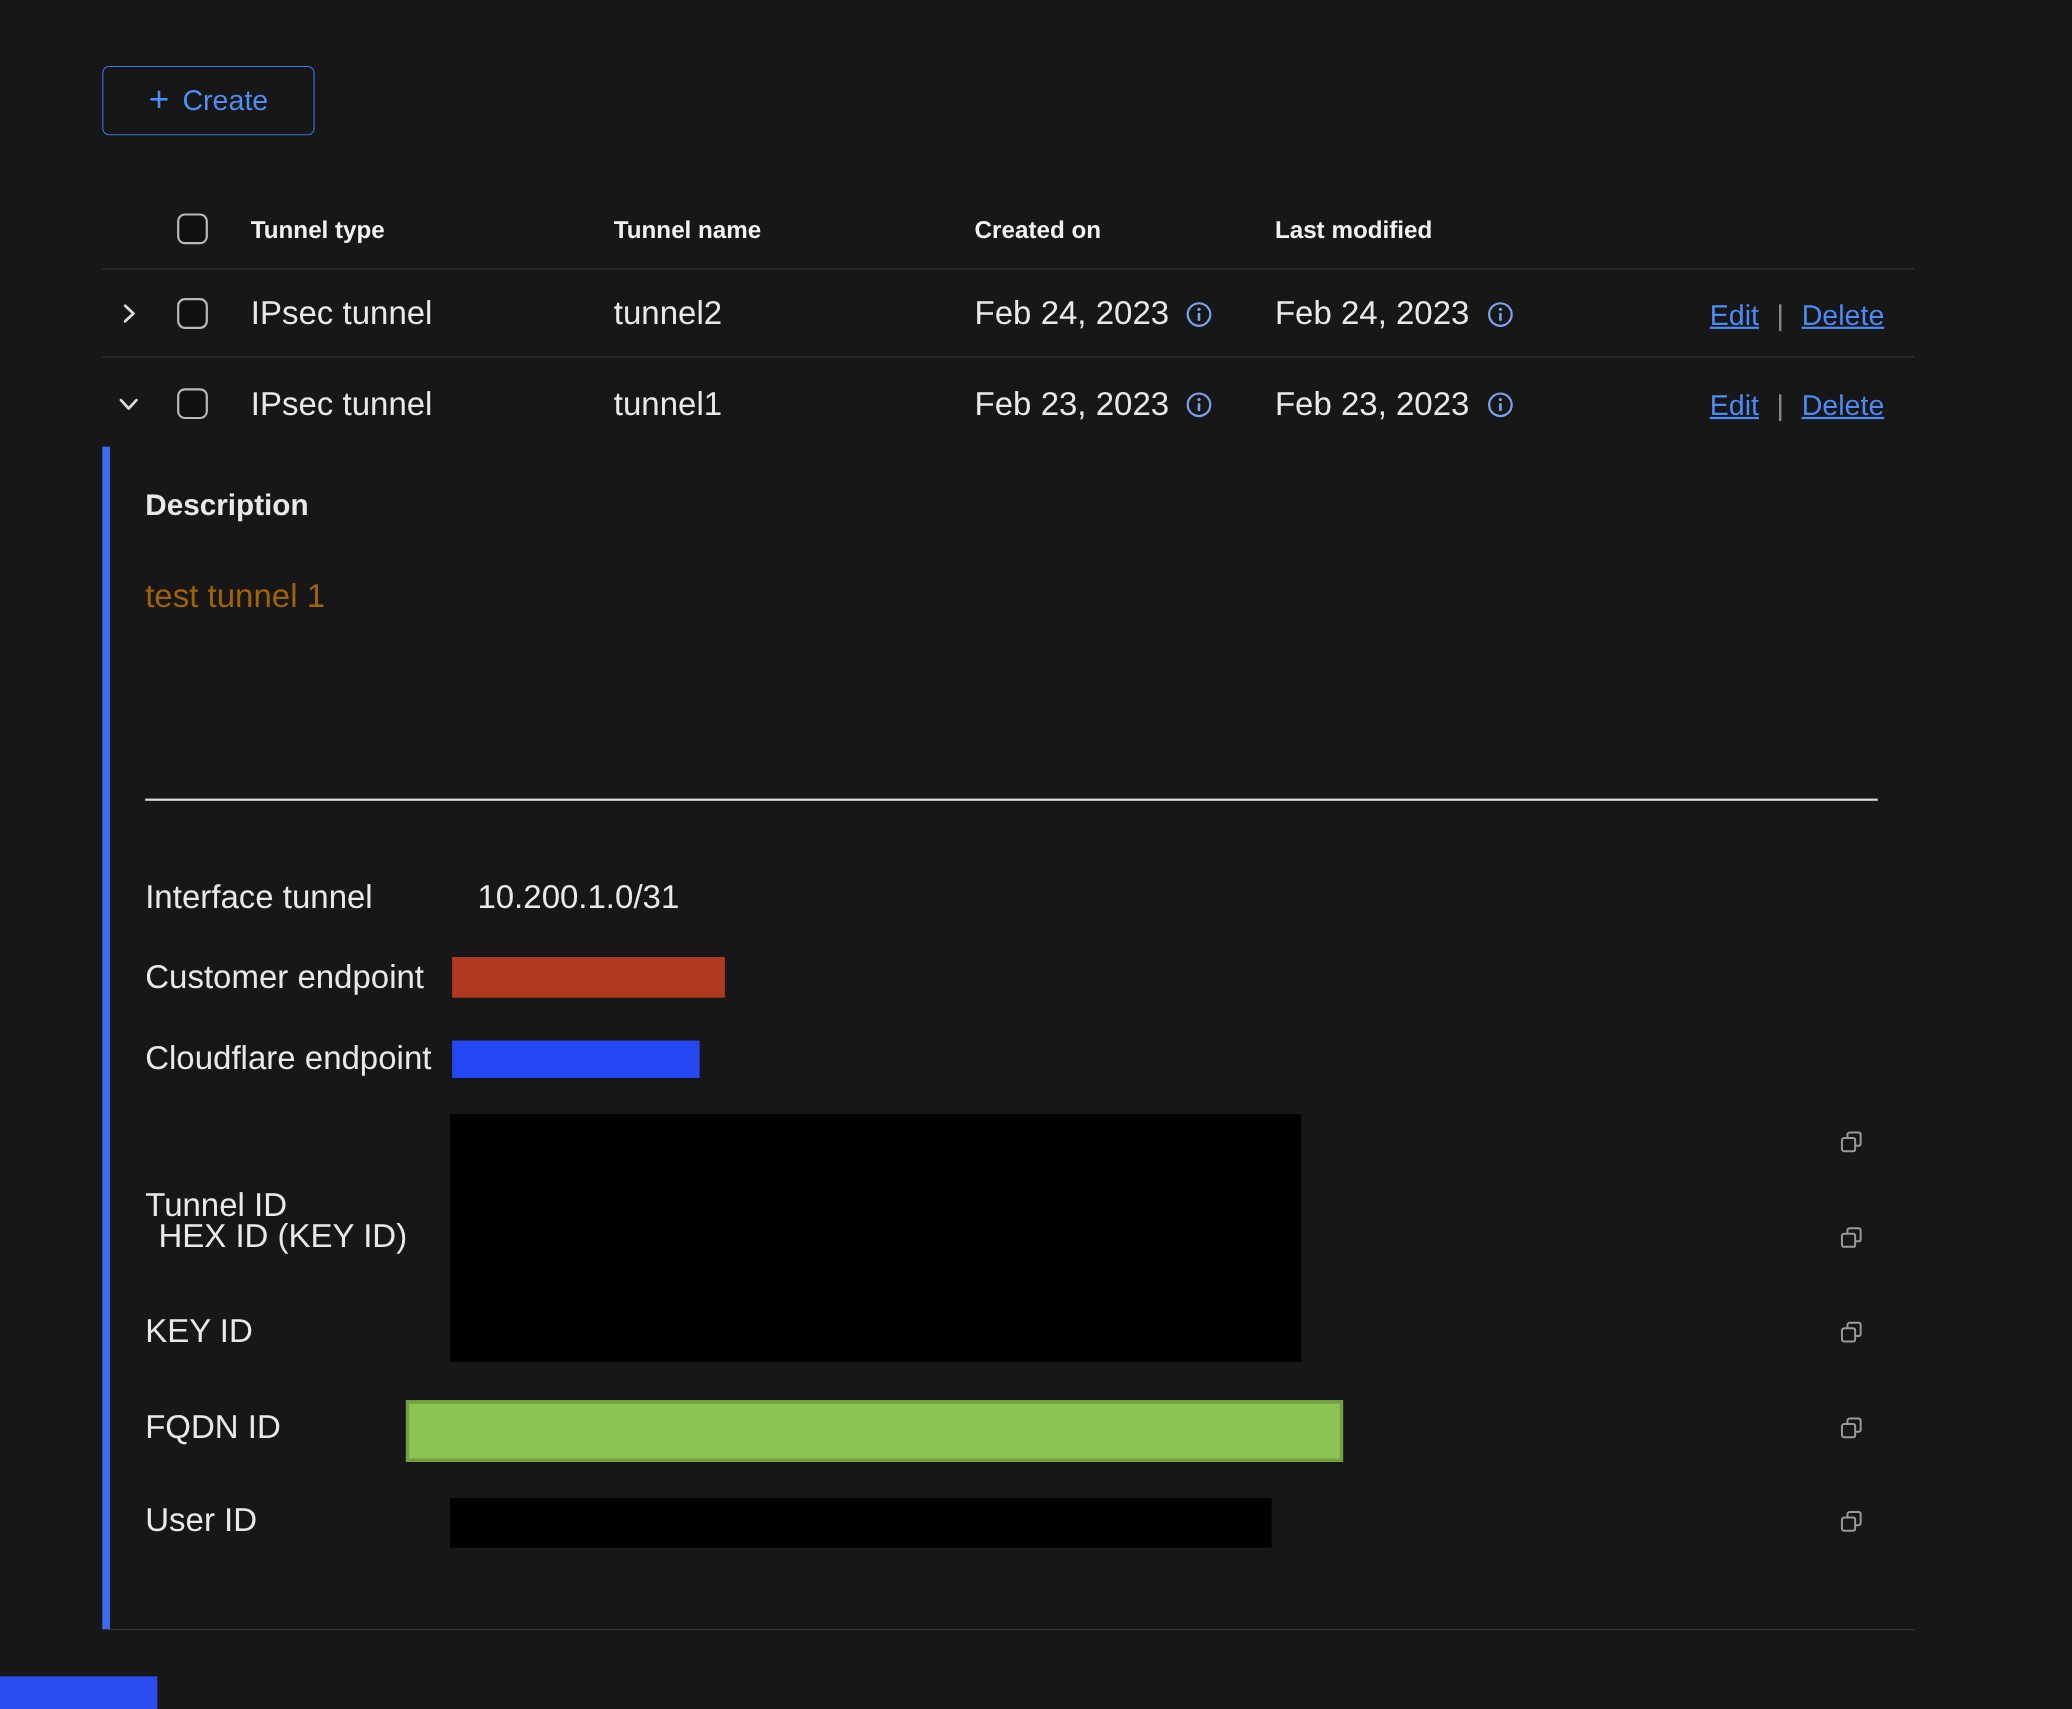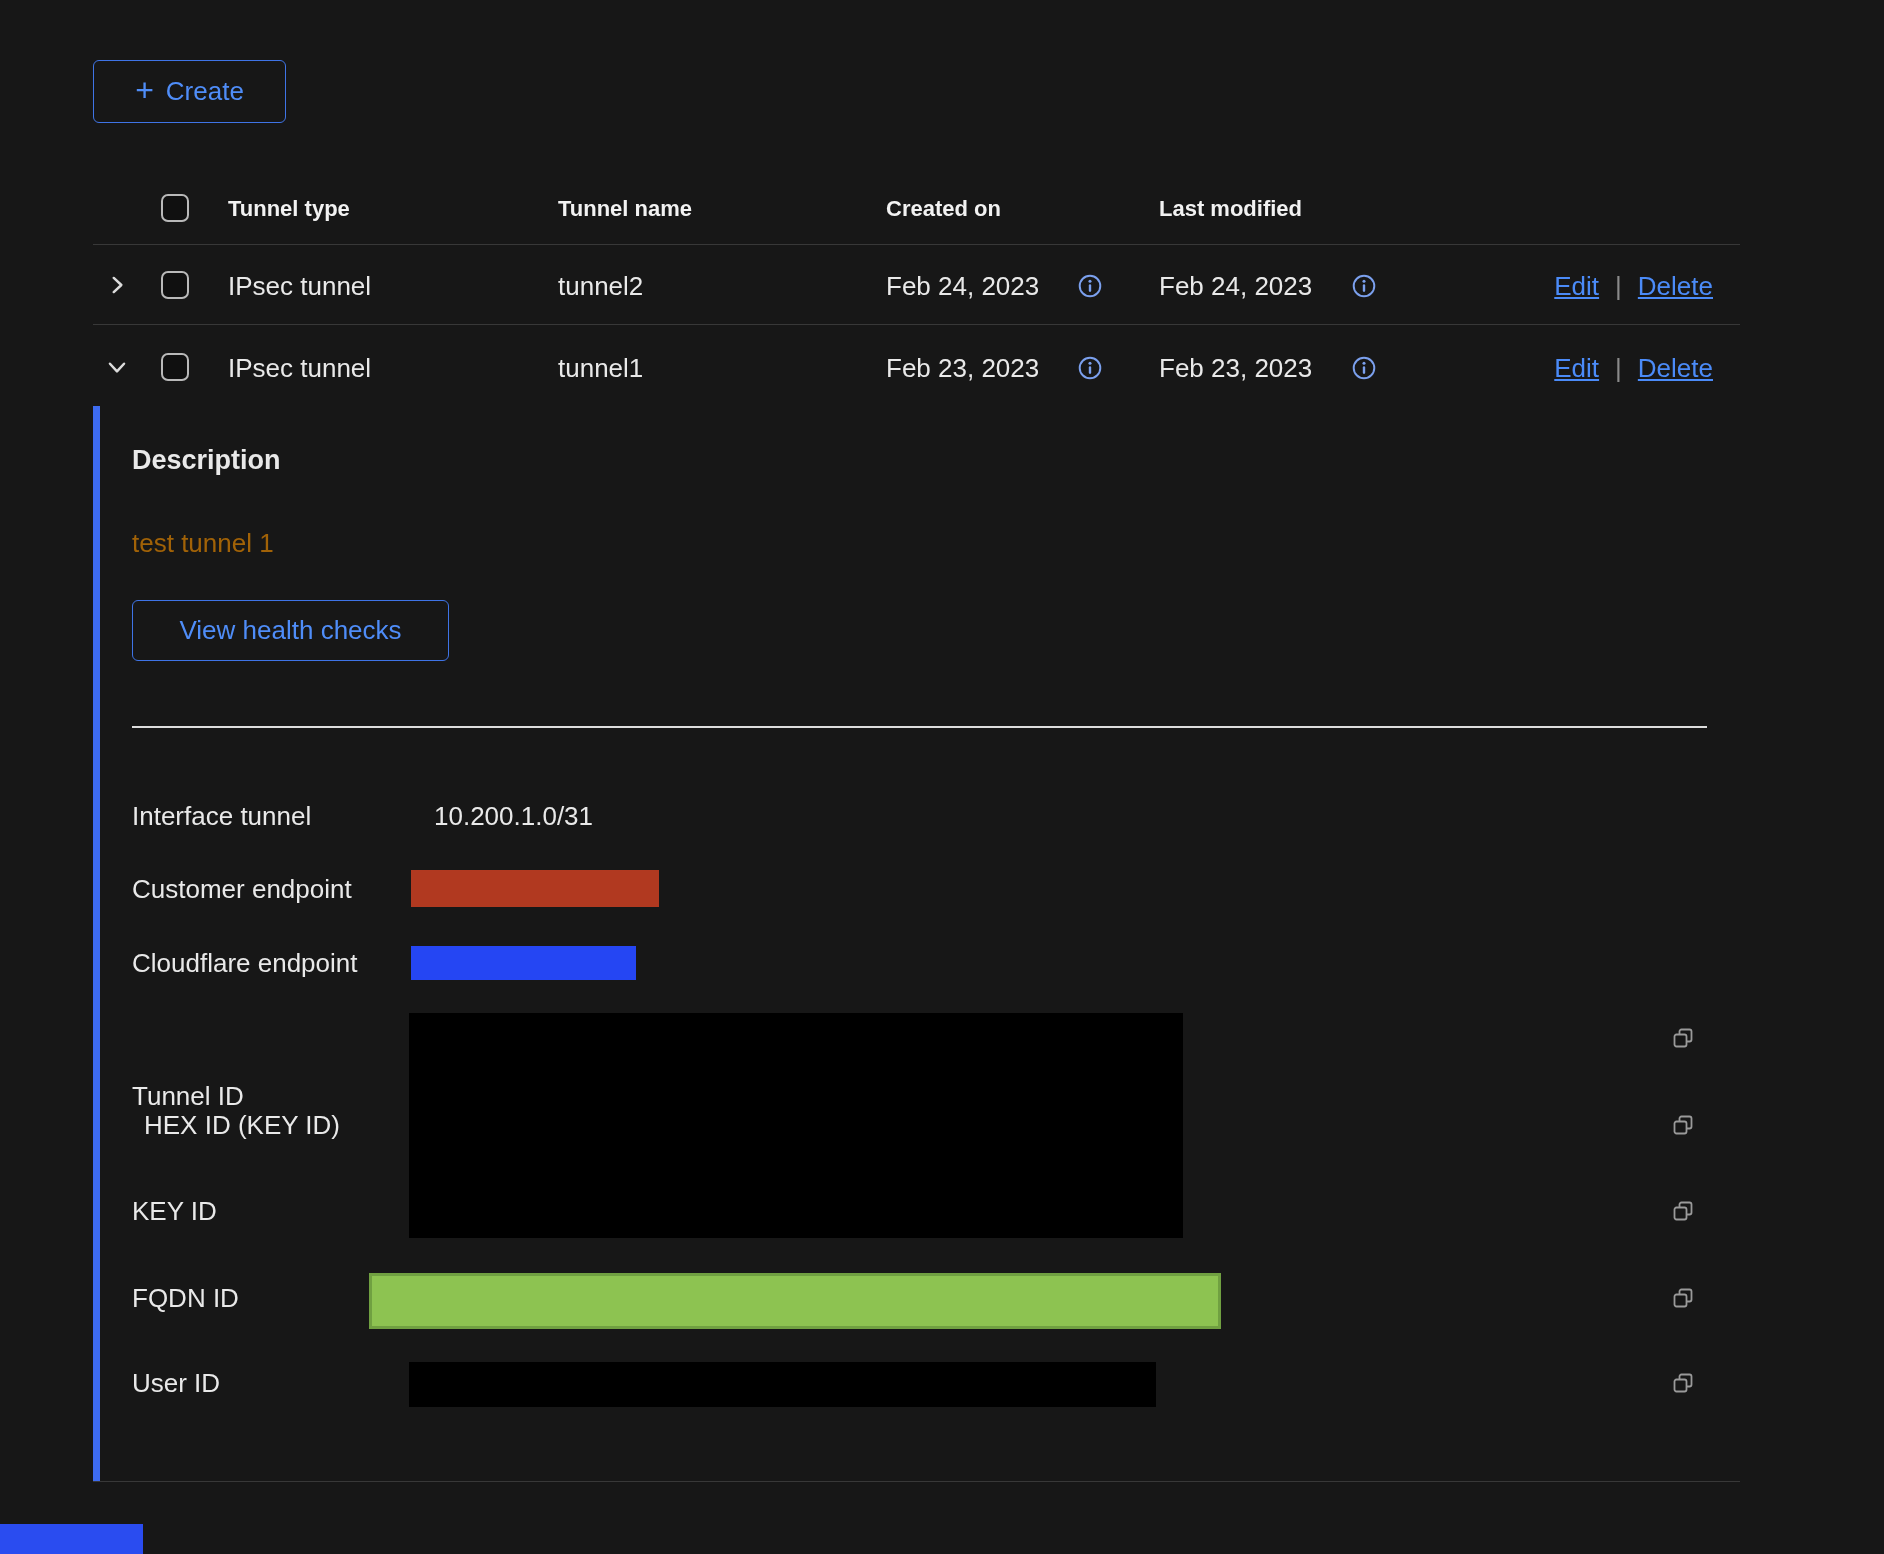--- a/index.html
+++ b/index.html
@@ -1,21 +1,21 @@
 <!DOCTYPE html>
 <html><head>
 <meta charset="utf-8">
 <style>
   * { margin:0; padding:0; box-sizing:border-box; }
   html,body { background:#171717; }
   body { font-family:"Liberation Sans","DejaVu Sans",sans-serif; }
   .page { position:relative; width:1884px; height:1554px; background:#171717; overflow:hidden; }
   .abs { position:absolute; }
   .vcenter { transform:translateY(-50%); }
-  .txt { color:#e9e9e9; font-size:26px; white-space:nowrap; }
+  .txt { color:#e9e9e9; font-size:30px; white-space:nowrap; }
   .muted { color:#a16207; }
   .hdr { color:#f2f2f2; font-size:22px; font-weight:700; white-space:nowrap; }
   .semibold { font-weight:600; }
   .link { color:#4b8bf8; font-size:26px; text-decoration:underline; cursor:pointer; white-space:nowrap; }
   .sep { color:#8a8a8a; font-size:26px; }
   .btn {
     display:flex; align-items:center; justify-content:center; gap:12px;
     border:1px solid #3f74e6; border-radius:6px; background:transparent;
     color:#4f8df8; font-size:26px; cursor:pointer;
     font-family:"Liberation Sans","DejaVu Sans",sans-serif;
@@ -101,21 +101,20 @@
     <span class="link">Edit</span>
     <span class="sep">|</span>
     <span class="link">Delete</span>
   </div>
 
   <div class="expander-bar abs" style="left:93px; top:406px; width:7px; height:1075px;"></div>
 
   <div class="txt semibold abs vcenter" style="left:132px; top:460px; font-size:27px;">Description</div>
   <div class="txt muted abs vcenter" style="left:132px; top:543px;">test tunnel 1</div>
 
-  <button class="btn abs" style="left:132px; top:600px; width:317px; height:61px;">View health checks</button>
 
   <div class="divider-bright abs" style="left:132px; top:726px; width:1575px;"></div>
 
   <div class="txt abs vcenter" style="left:132px; top:816px;">Interface tunnel</div>
   <div class="txt abs vcenter" style="left:434px; top:816px;">10.200.1.0/31</div>
 
   <div class="txt abs vcenter" style="left:132px; top:889px;">Customer endpoint</div>
   <div class="redact redact-red" style="left:411px; top:870px; width:248px; height:37px;"></div>
 
   <div class="txt abs vcenter" style="left:132px; top:963px;">Cloudflare endpoint</div>

